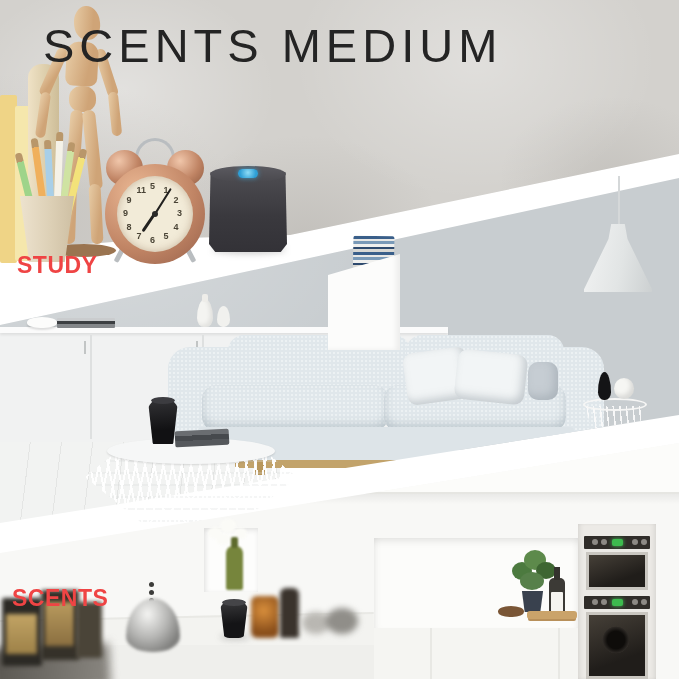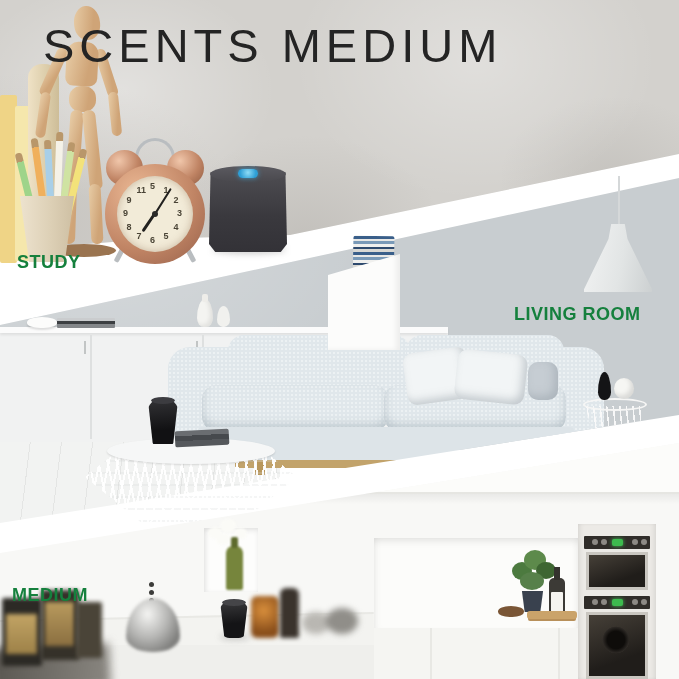--- a/index.html
+++ b/index.html
@@ -22,21 +22,21 @@
   .study-wall{left:0;top:0;width:679px;height:300px;background:#d3d1cd;
     background-image:
       radial-gradient(220px 160px at 18% 30%,rgba(255,255,255,.35),transparent 70%),
       radial-gradient(260px 200px at 70% 20%,rgba(255,255,255,.3),transparent 70%),
       radial-gradient(200px 150px at 45% 80%,rgba(120,115,108,.18),transparent 70%),
       radial-gradient(160px 120px at 90% 60%,rgba(120,115,108,.15),transparent 70%),
       radial-gradient(300px 220px at 5% 75%,rgba(130,125,118,.14),transparent 70%);}
   .headline{left:43px;top:16px;width:649px;color:#242424;
     font-size:47px;font-weight:400;letter-spacing:5px;line-height:60px;height:130px;}
   .headline div{position:static;}
-  .room-label{font-size:18px;font-weight:800;letter-spacing:.5px;color:#15803d;}
+  .room-label{font-size:23px;font-weight:800;letter-spacing:.5px;color:#ef4444;}
   #study-label{left:17px;top:252px;}
   #living-label{left:514px;top:304px;}
   #kitchen-label{left:12px;top:585px;}
 
   
   .book-y1{left:0;top:95px;width:17px;height:168px;background:#efd486;border-radius:2px;}
   .book-y2{left:15px;top:106px;width:15px;height:155px;background:#f5e7ac;border-radius:2px;}
   .tube{left:28px;top:64px;width:31px;height:192px;background:linear-gradient(90deg,#efe2c6,#dccdaa 60%,#cdbd98);border-radius:14px 14px 2px 2px;}
 
   
@@ -329,21 +329,20 @@
     <div class="pendant-shade"></div>
 
     <div class="coffee-table">
       <div class="wires"></div>
       <div class="top"></div>
     </div>
     <div class="table-books"></div>
     <div class="diff-living"></div>
     <div class="diff-living-top"></div>
 
-    <div class="room-label" id="living-label">LIVING ROOM</div>
   </section>
 
   <section class="scene">
     <div class="clip-kitchen">
       <div class="kitchen-wall"></div>
       <div class="upper-cabinet"></div>
       <div class="upper-cabinet-shadow"></div>
 
       <div class="niche-small"></div>
       <div class="flowers">
@@ -416,15 +415,15 @@
       <div class="diff-kitchen"></div>
       <div class="diff-kitchen-top"></div>
 
       <div class="amber-jar"></div>
       <div class="grinder"></div>
       <div class="gray-blobs">
         <i style="left:0;top:6px;width:28px;height:22px;background:#b9b7b2;"></i>
         <i style="left:24px;top:2px;width:32px;height:26px;background:#908e89;"></i>
       </div>
     </div>
-    <div class="room-label" id="kitchen-label">MEDIUM</div>
+    <div class="room-label" id="kitchen-label">SCENTS</div>
   </section>
 </div>
 
 </body></html>

